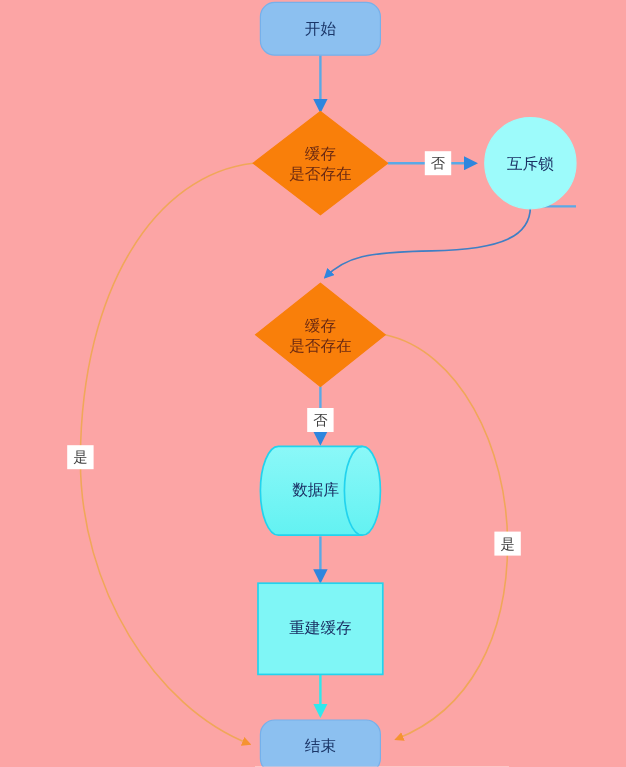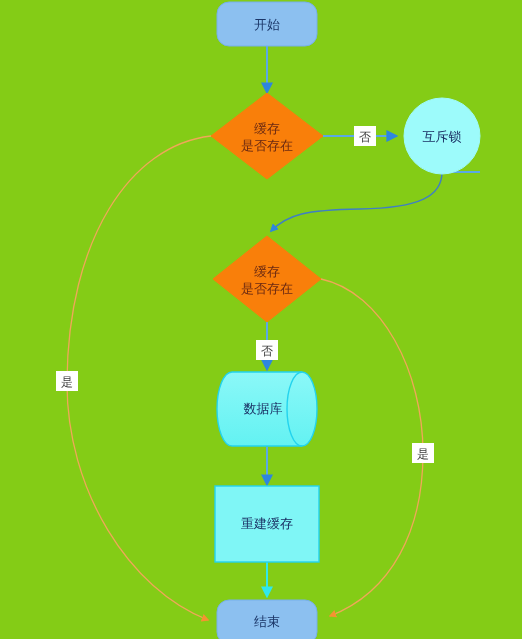--- a/index.html
+++ b/index.html
@@ -7,21 +7,21 @@
     padding: 0;
     background: #ffffff;
   }
   body {
     font-family: "DejaVu Sans", "Liberation Sans", sans-serif;
   }
   #canvas {
     position: relative;
     width: 522px;
     height: 639px;
-    background: #84cc16;
+    background: #fca5a5;
     overflow: hidden;
   }
   #flow-svg {
     position: absolute;
     left: 0;
     top: 0;
     width: 522px;
     height: 639px;
   }
   .node-label {

